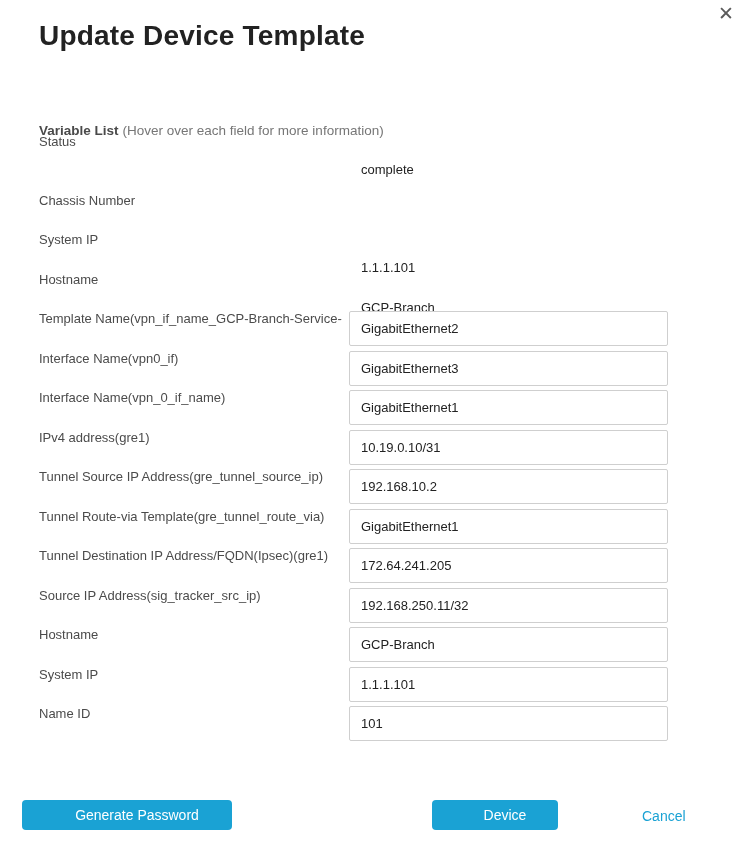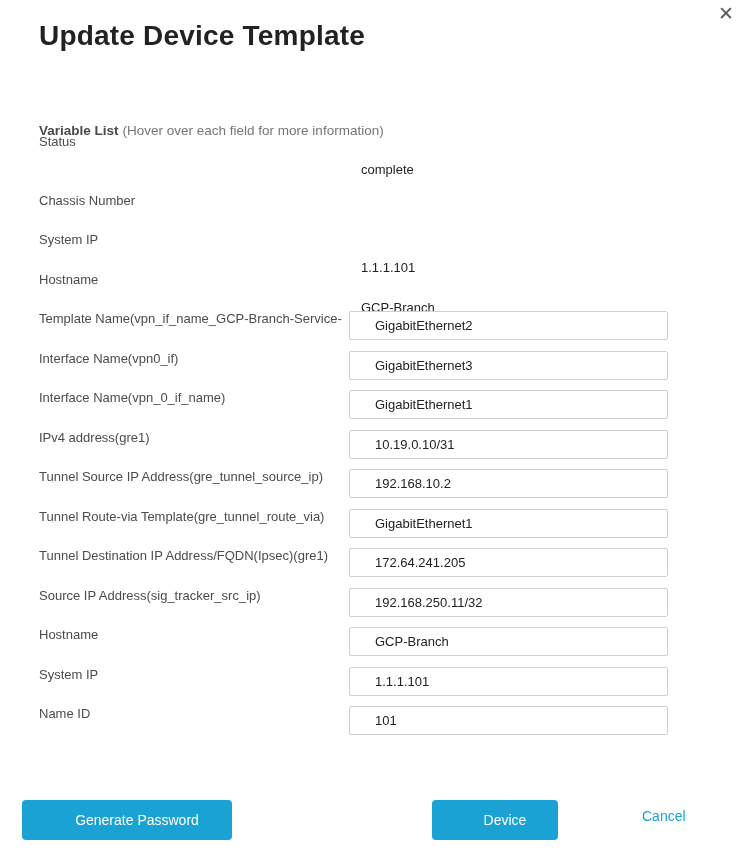--- a/index.html
+++ b/index.html
@@ -75,41 +75,41 @@
   }
   .row-value {
     flex: 1;
     font-size: 13px;
     color: #222;
     padding-left: 12px;
     margin-top: 28px;
   }
   .row-input {
     flex: 1;
-    height: 29px;
+    height: 35px;
     border: 1px solid #cfcfcf;
     border-radius: 2px;
     background: #fff;
     font-family: "Liberation Sans", "DejaVu Sans", sans-serif;
     font-size: 13px;
     color: #222;
-    padding: 0 25px;
+    padding: 0 11px;
     outline: none;
   }
 
   .footer {
     position: absolute;
     left: 0;
     top: 800px;
     width: 752px;
     height: 34px;
   }
   .btn {
     position: absolute;
-    height: 40px;
+    height: 30px;
     border: none;
     border-radius: 4px;
     background: #1aa2d4;
     color: #ffffff;
     font-family: "Liberation Sans", "DejaVu Sans", sans-serif;
     font-size: 14px;
     cursor: pointer;
     padding-left: 20px;
   }
   .btn-generate { left: 22px; width: 210px; }

